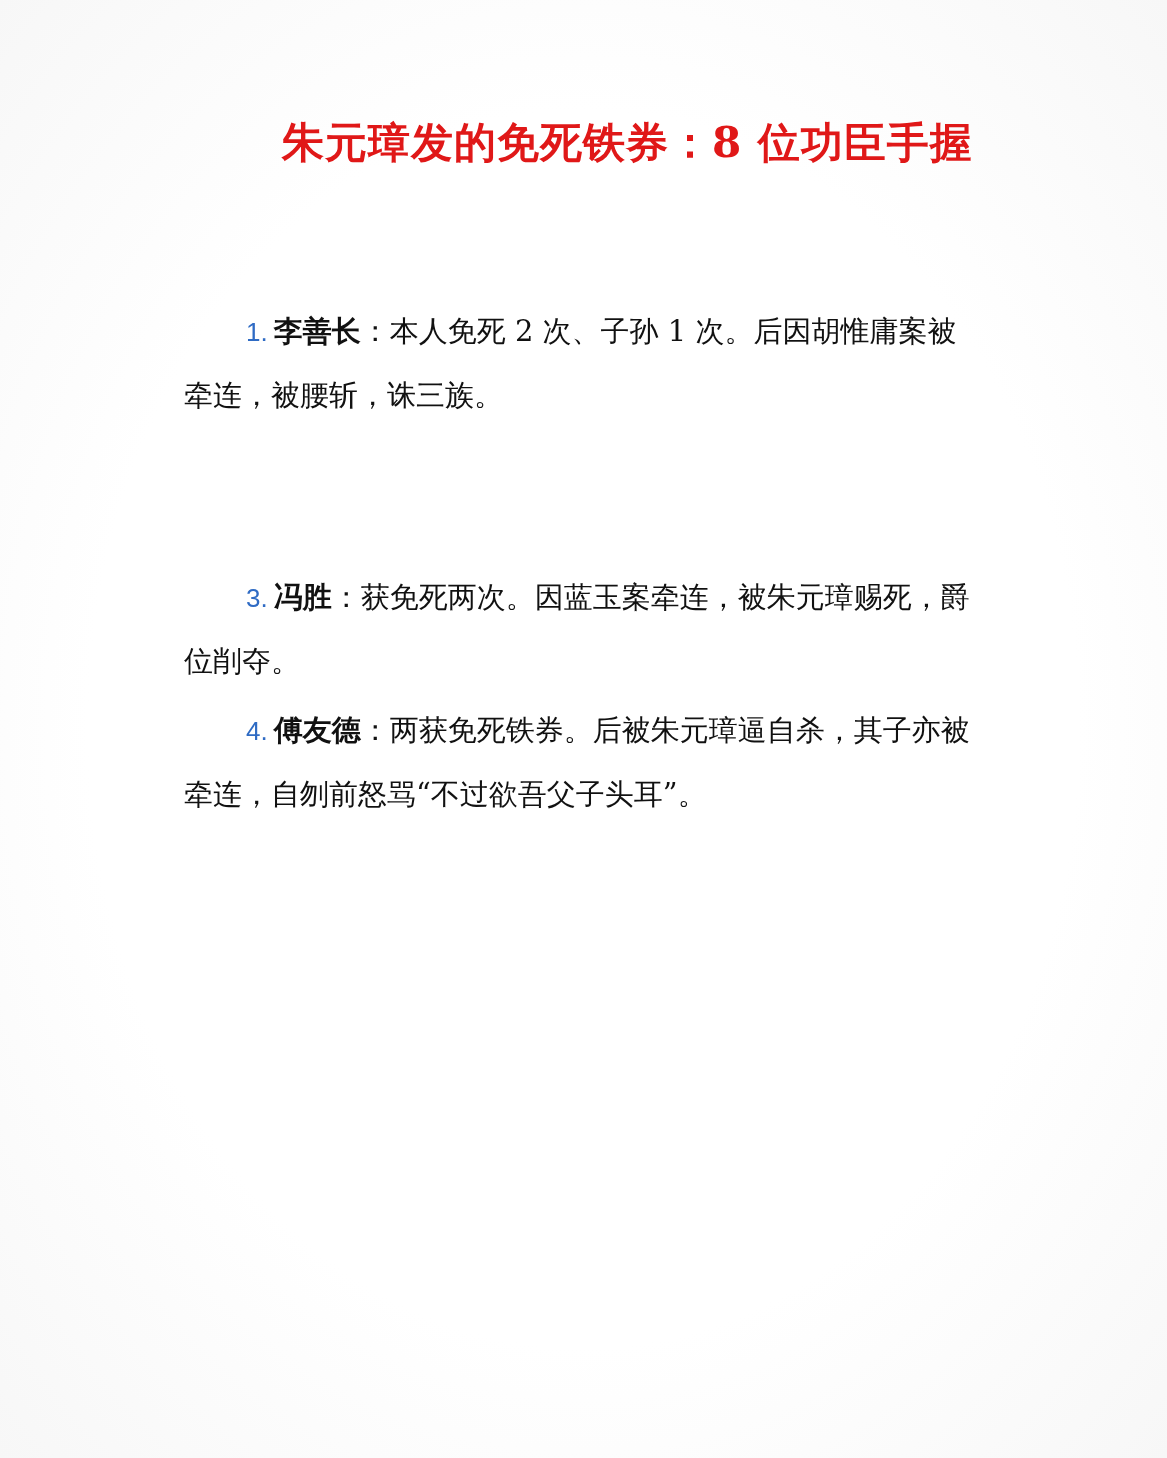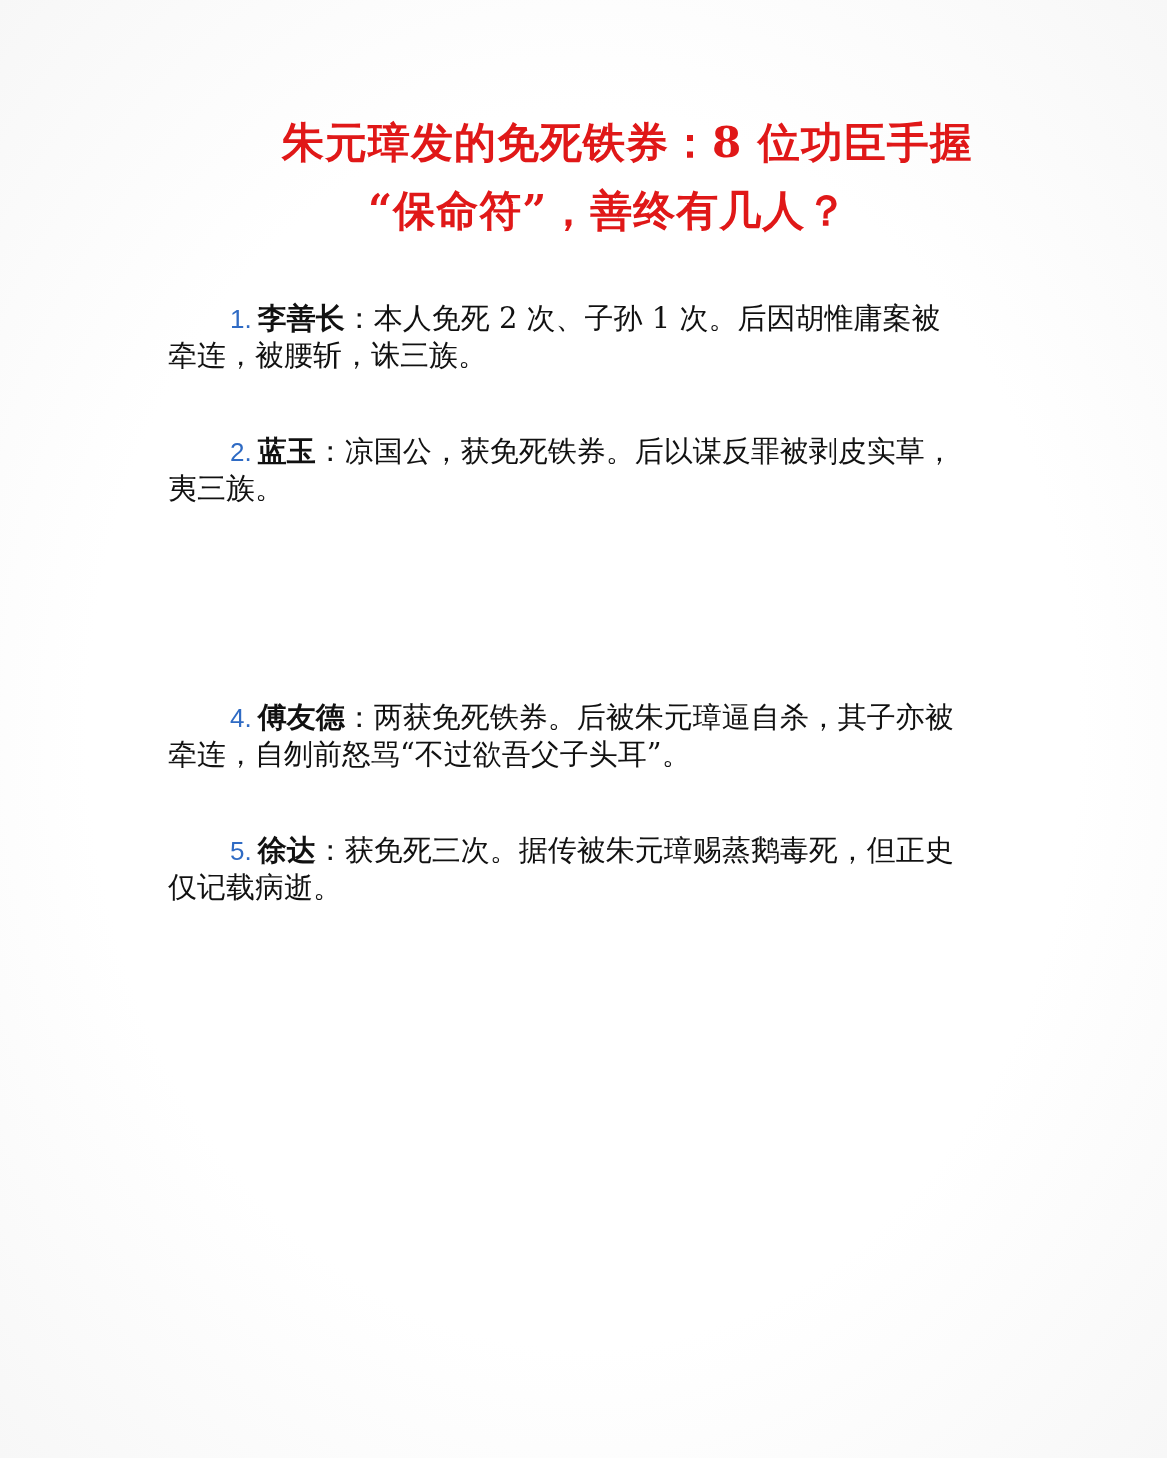--- a/index.html
+++ b/index.html
@@ -20,48 +20,44 @@
       font-weight: bold;
       font-size: 42px;
       letter-spacing: 1px;
       white-space: nowrap;
       font-family: "DejaVu Serif", "Liberation Serif", serif;
     }
     .title.l1 { left: 282px; top: 115px; }
     .title.l2 { left: 368px; top: 183px; }
     .item {
       position: absolute;
-      left: 168px;
+      left: 184px;
       width: 800px;
       font-size: 29px;
-      line-height: 36px;
+      line-height: 63px;
       color: #111;
       text-indent: 62px;
       font-family: "DejaVu Serif", "Liberation Serif", serif;
     }
     .num {
       color: #2f6bc4;
       font-family: "Liberation Sans", "DejaVu Sans", sans-serif;
       font-size: 26px;
       margin-right: 6px;
     }
     .name { font-weight: bold; }
   </style>
 </head>
 <body>
 
 <div class="page">
   <div class="title l1">朱元璋发的免死铁券：8 位功臣手握</div>
-  <div class="title l2">“保命符”，善终有几人？</div>
 
   <div class="item" style="top:300px">
     <span class="num">1.</span><span class="name">李善长</span><span>：</span><span>本人免死 2 次、子孙 1 次。后因胡惟庸案被牵连，被腰斩，诛三族。</span>
   </div>
-  <div class="item" style="top:433px">
-    <span class="num">2.</span><span class="name">蓝玉</span><span>：</span><span>凉国公，获免死铁券。后以谋反罪被剥皮实草，夷三族。</span>
+  <div class="item" style="top:566px">
+    <span class="num">3.</span><span class="name">冯胜</span><span>：</span><span>获免死两次。因蓝玉案牵连，被朱元璋赐死，爵位削夺。</span>
   </div>
   <div class="item" style="top:699px">
     <span class="num">4.</span><span class="name">傅友德</span><span>：</span><span>两获免死铁券。后被朱元璋逼自杀，其子亦被牵连，自刎前怒骂“不过欲吾父子头耳”。</span>
   </div>
-  <div class="item" style="top:832px">
-    <span class="num">5.</span><span class="name">徐达</span><span>：</span><span>获免死三次。据传被朱元璋赐蒸鹅毒死，但正史仅记载病逝。</span>
-  </div>
 </div>
 
 </body></html>

